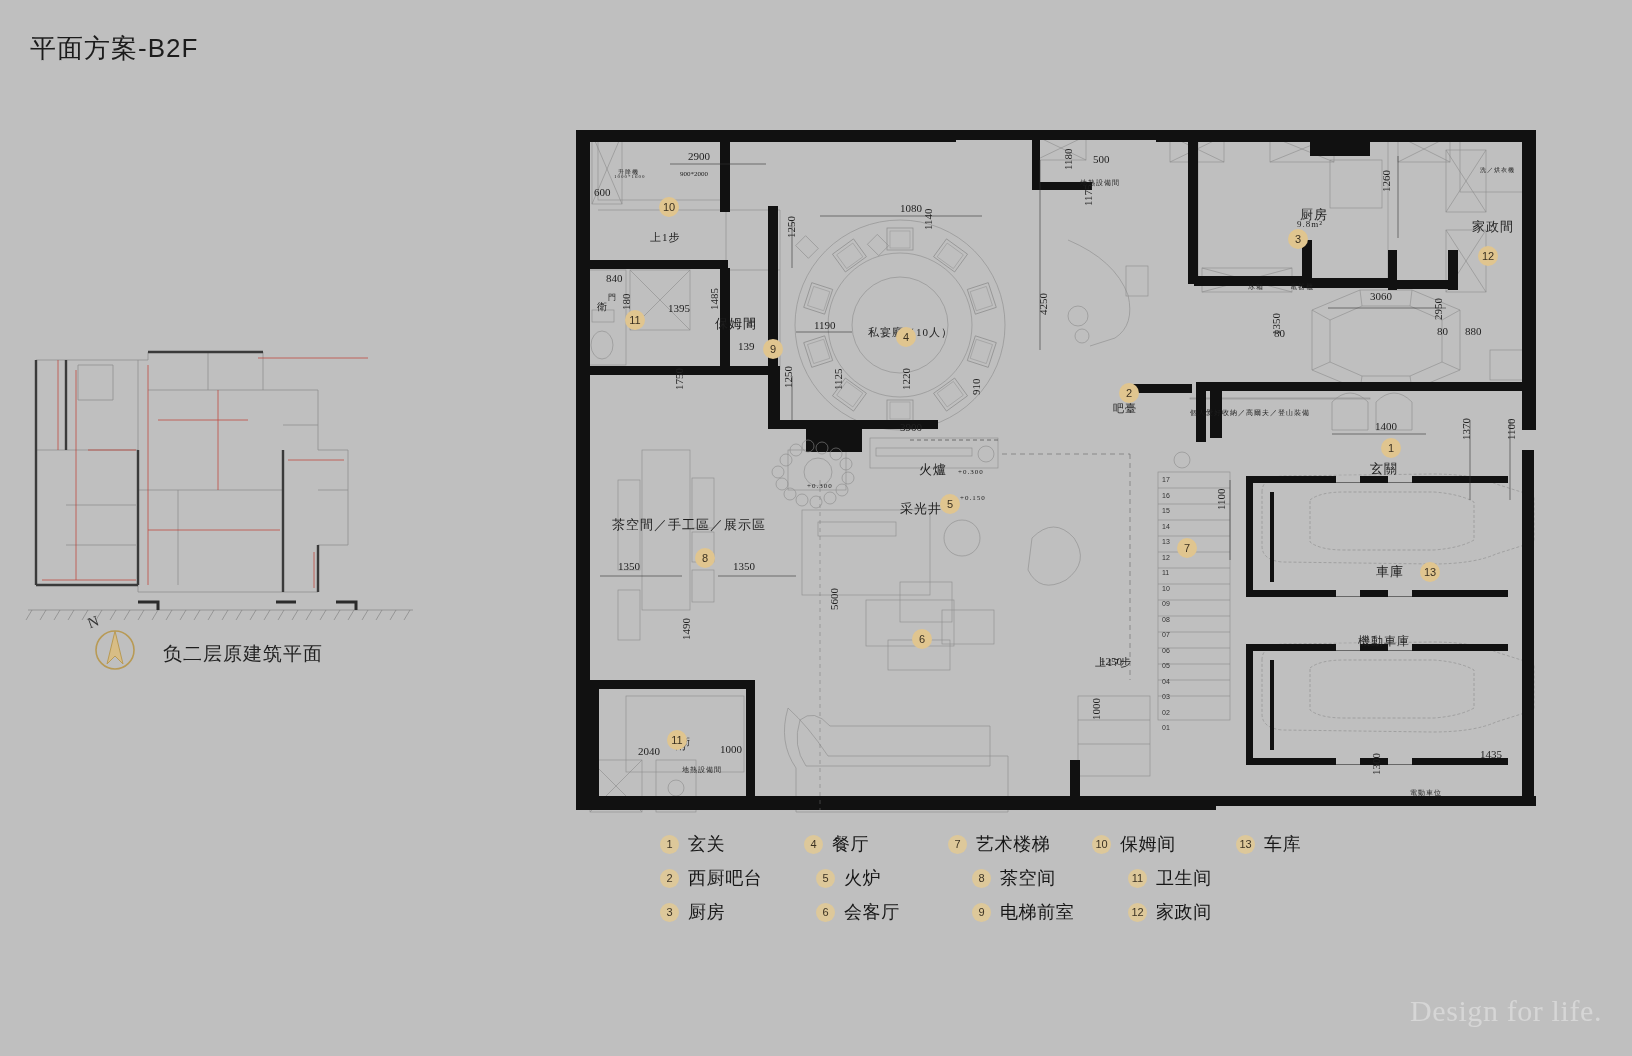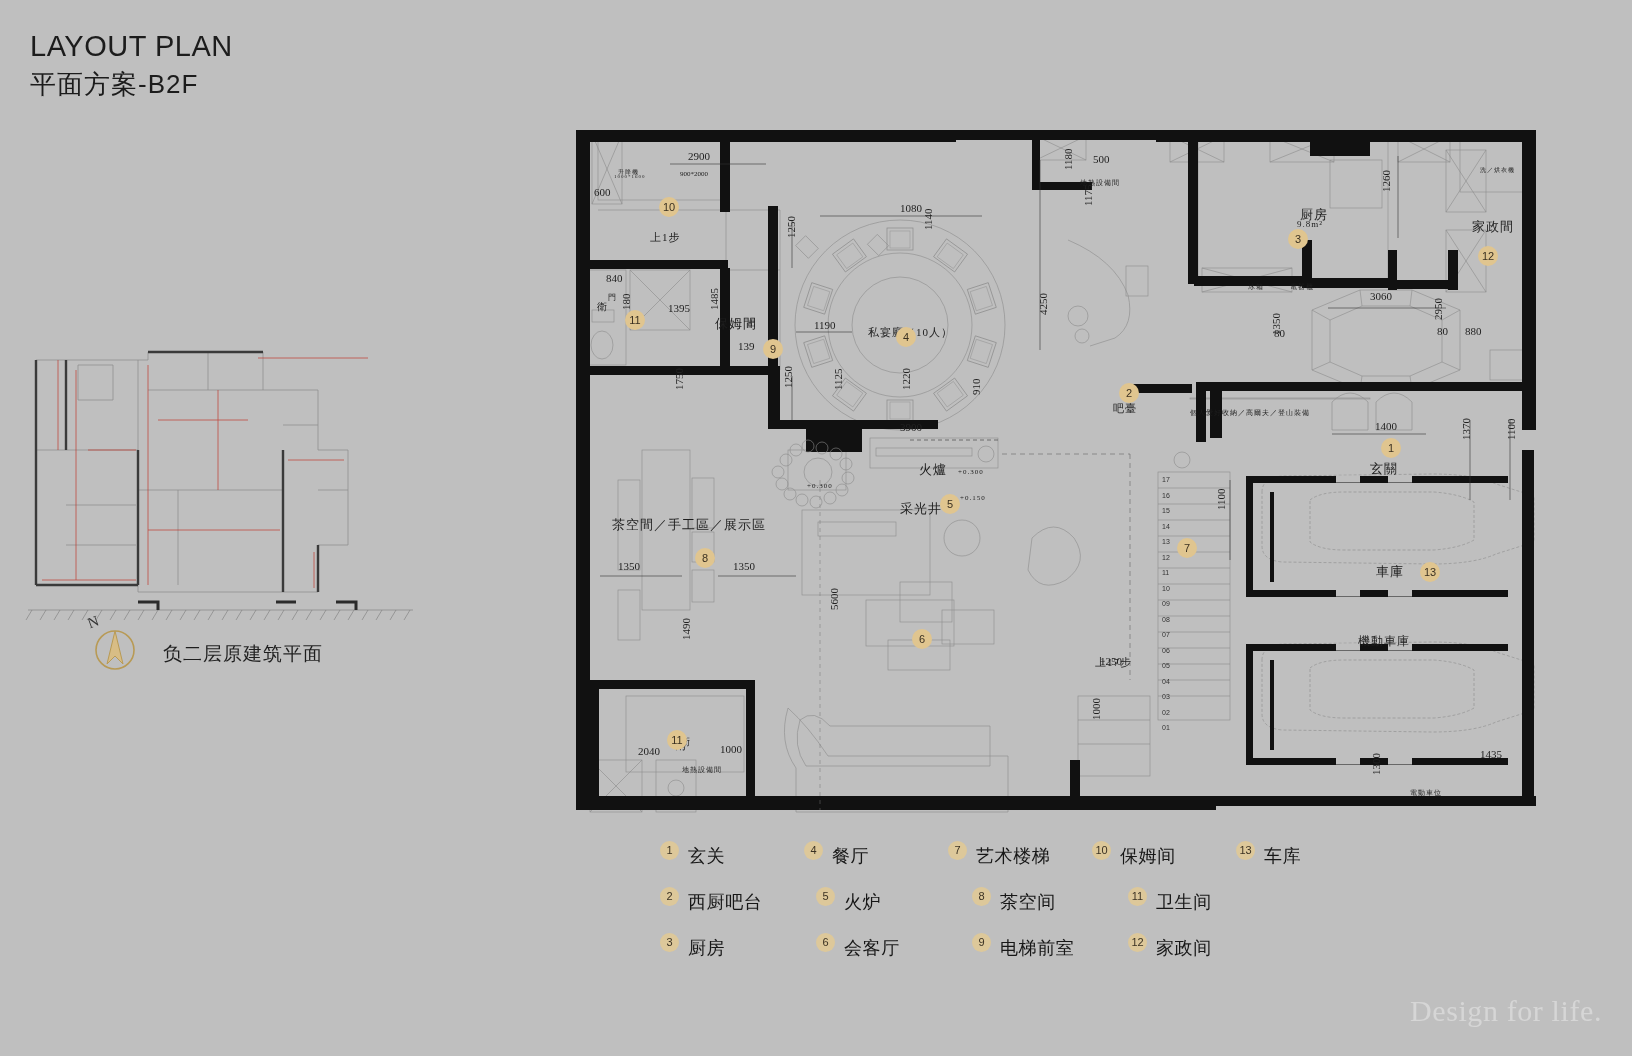--- a/index.html
+++ b/index.html
@@ -32,21 +32,21 @@
   
   #legend{position:absolute;left:660px;top:832px;width:720px;}
   .legend-row{display:flex;margin-bottom:10px;}
   .legend-item{display:flex;align-items:center;width:156px;}
   .legend-num{
     width:19px;height:19px;border-radius:50%;
     background:#ddc89a;color:#3b3223;
     font-size:11px;display:flex;align-items:center;justify-content:center;
     margin-right:9px;flex:none;font-family:"Liberation Sans",sans-serif;
   }
-  .legend-label{font-size:18px;color:#171717;letter-spacing:.6px;white-space:nowrap;margin-top:12px;}
+  .legend-label{font-size:18px;color:#171717;letter-spacing:.6px;white-space:nowrap;}
 
   
   #watermark{position:absolute;right:30px;bottom:28px;font-size:30px;color:#d6d6d6;
     font-family:"Liberation Serif","DejaVu Serif",serif;letter-spacing:.6px;}
 
   
   .p-txt{position:absolute;color:#2a2a2a;white-space:nowrap;font-family:"Liberation Serif","DejaVu Serif",serif;}
   .dim{font-size:11px;color:#222;}
   .dim-v{font-size:11px;color:#222;transform:rotate(-90deg);transform-origin:left top;}
   .room{font-size:13px;color:#1d1d1d;letter-spacing:1px;}
@@ -57,21 +57,20 @@
     font-family:"Liberation Sans",sans-serif;
   }
   .stairnum{position:absolute;font-size:7px;color:#333;font-family:"Liberation Sans",sans-serif;}
 </style>
 </head>
 <body>
 
 <div class="root">
 
   <div id="title-block">
-    <div id="title-en">LAYOUT PLAN</div>
     <div id="title-cn">平面方案-B2F</div>
   </div>
 
   <div id="thumb-wrap">
     <svg id="thumb-svg" width="400" height="300" viewBox="0 0 400 300">
       <g stroke="#8a8a8a" stroke-width="0.7" fill="none">
 
         <path d="M18 30 L18 255 L120 255 L120 262 L300 262 L300 215 L330 215 L330 120
                  L300 120 L300 60 L245 60 L245 22 L130 22 L130 30 Z"></path>
 

